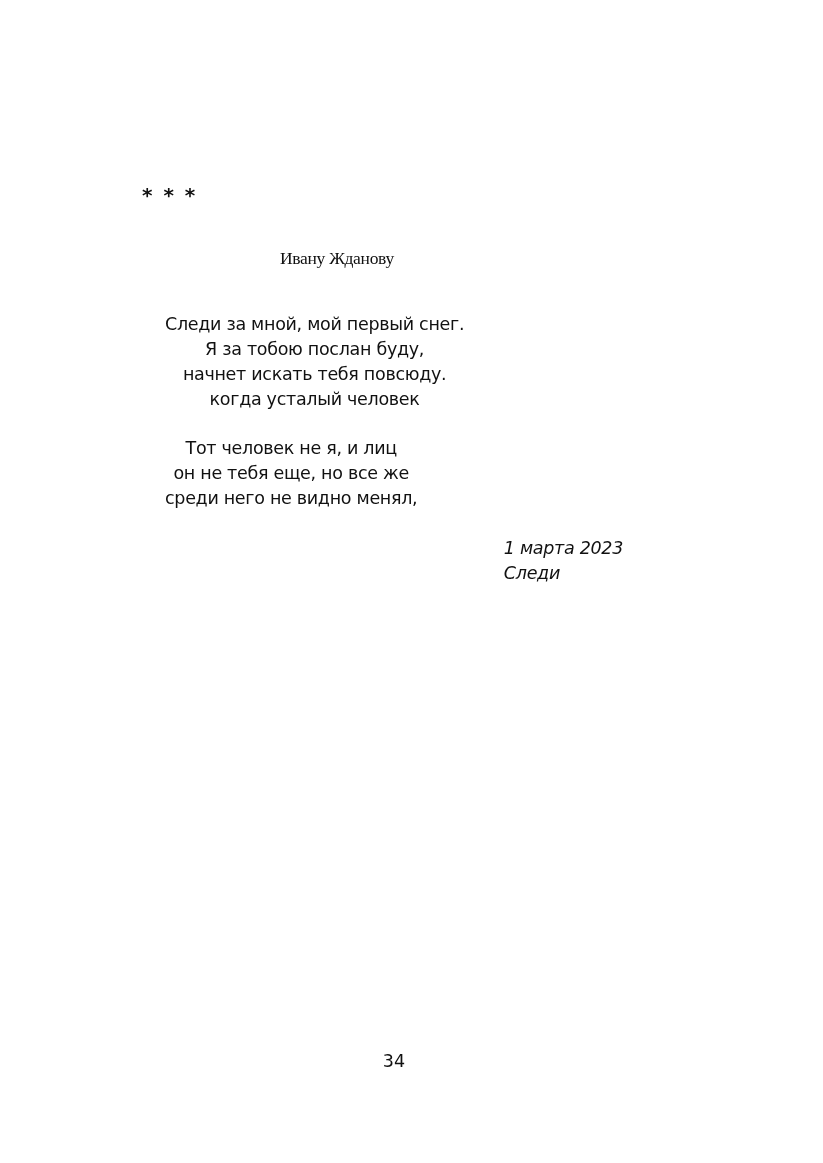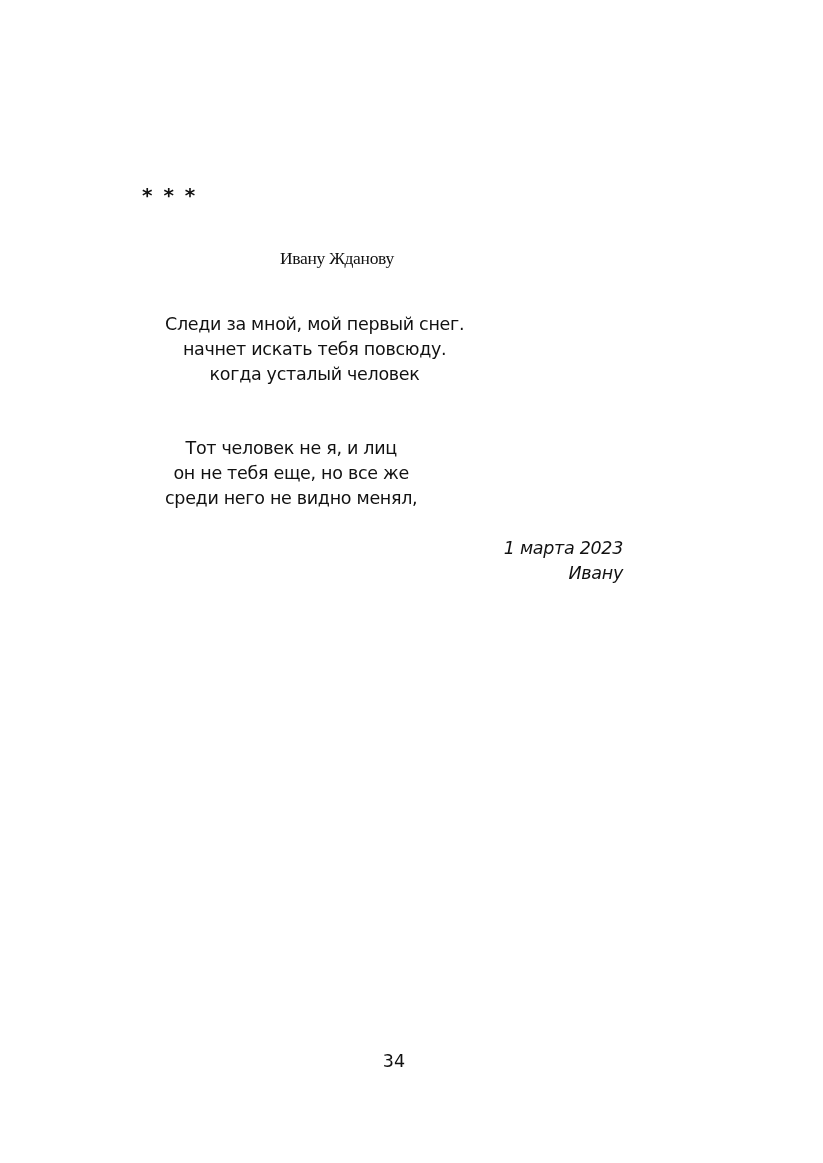--- a/index.html
+++ b/index.html
@@ -46,21 +46,21 @@
     .stanza-1 { top: 312px; }
     .stanza-2 { top: 436px; }
     .line {
       display: block;
       white-space: nowrap;
     }
     .signature {
       position: absolute;
       right: 200px;
       top: 536px;
-      text-align: right;
+      text-align: left;
       font-style: italic;
       font-size: 17.5px;
       line-height: 25px;
       letter-spacing: -0.3px;
       font-family: "DejaVu Sans", sans-serif;
     }
     .page-number {
       position: absolute;
       left: 0;
       width: 788px;
@@ -73,28 +73,29 @@
   </style>
 </head>
 <body>
 
 <div class="asterisks">* * *</div>
 
 <div class="dedication">Ивану Жданову</div>
 
 <div class="stanza stanza-1">
   <span class="line">Следи за мной, мой первый снег.</span>
+  <span class="line">Я за тобою послан буду,</span>
   <span class="line">начнет искать тебя повсюду.</span>
   <span class="line">когда усталый человек</span>
 </div>
 
 <div class="stanza stanza-2">
   <span class="line">Тот человек не я, и лиц</span>
   <span class="line">он не тебя еще, но все же</span>
   <span class="line">среди него не видно менял,</span>
 </div>
 
 <div class="signature">
   <span class="line">1 марта 2023</span>
-  <span class="line">Ивану</span>
+  <span class="line">Следи</span>
 </div>
 
 <div class="page-number">34</div>
 
 </body></html>

